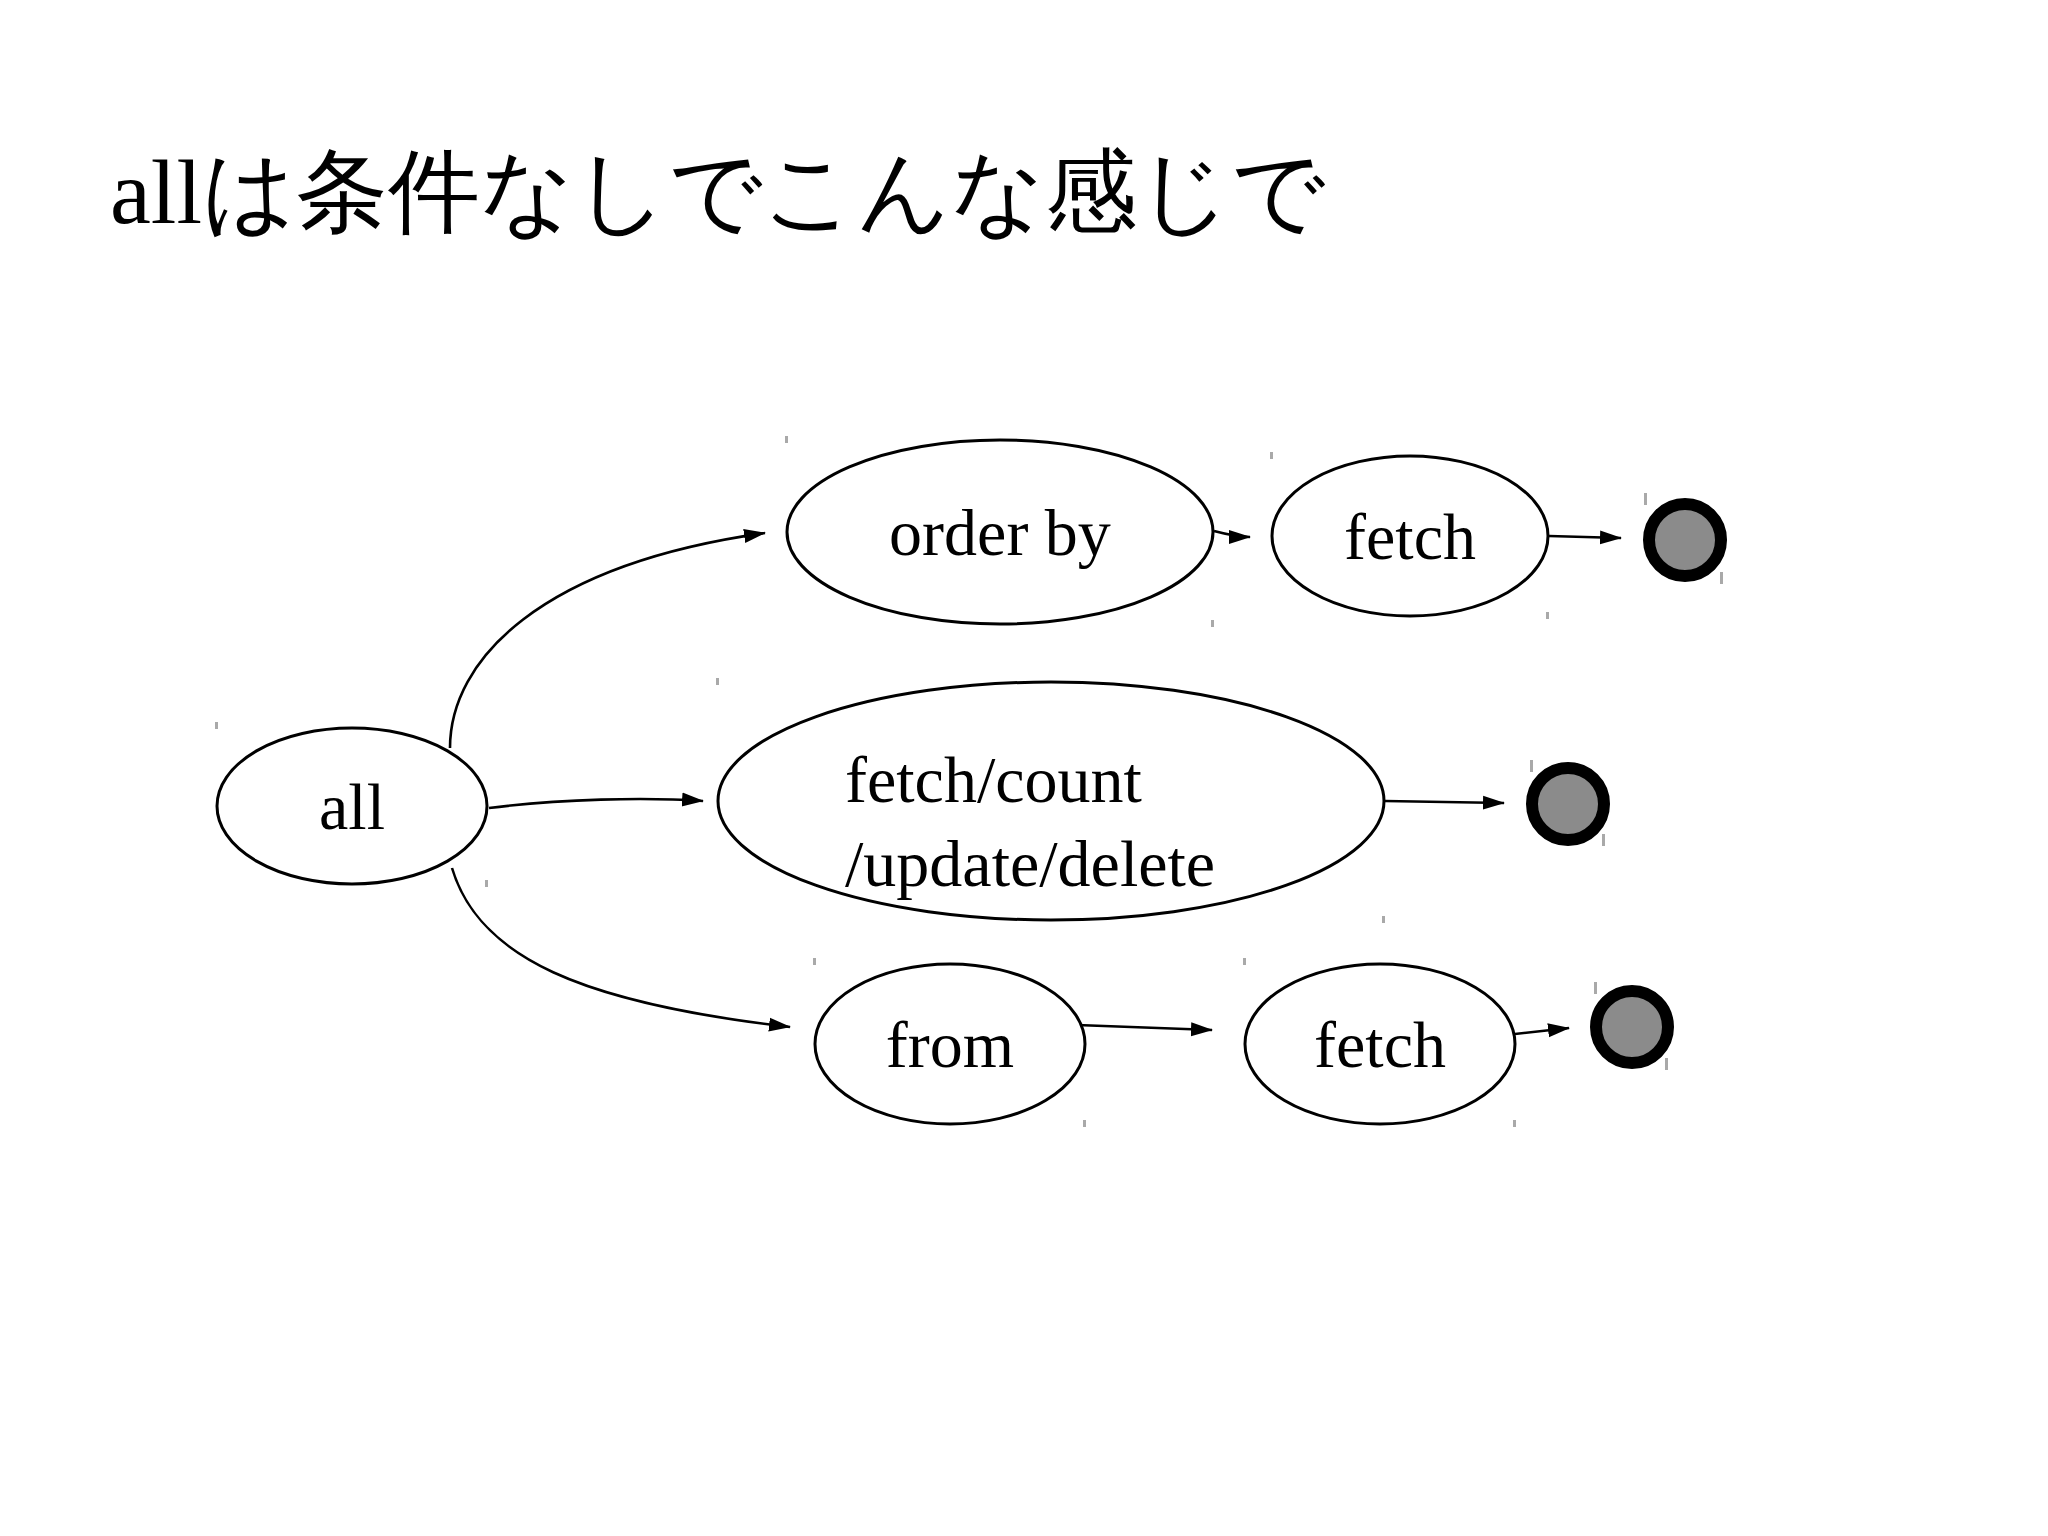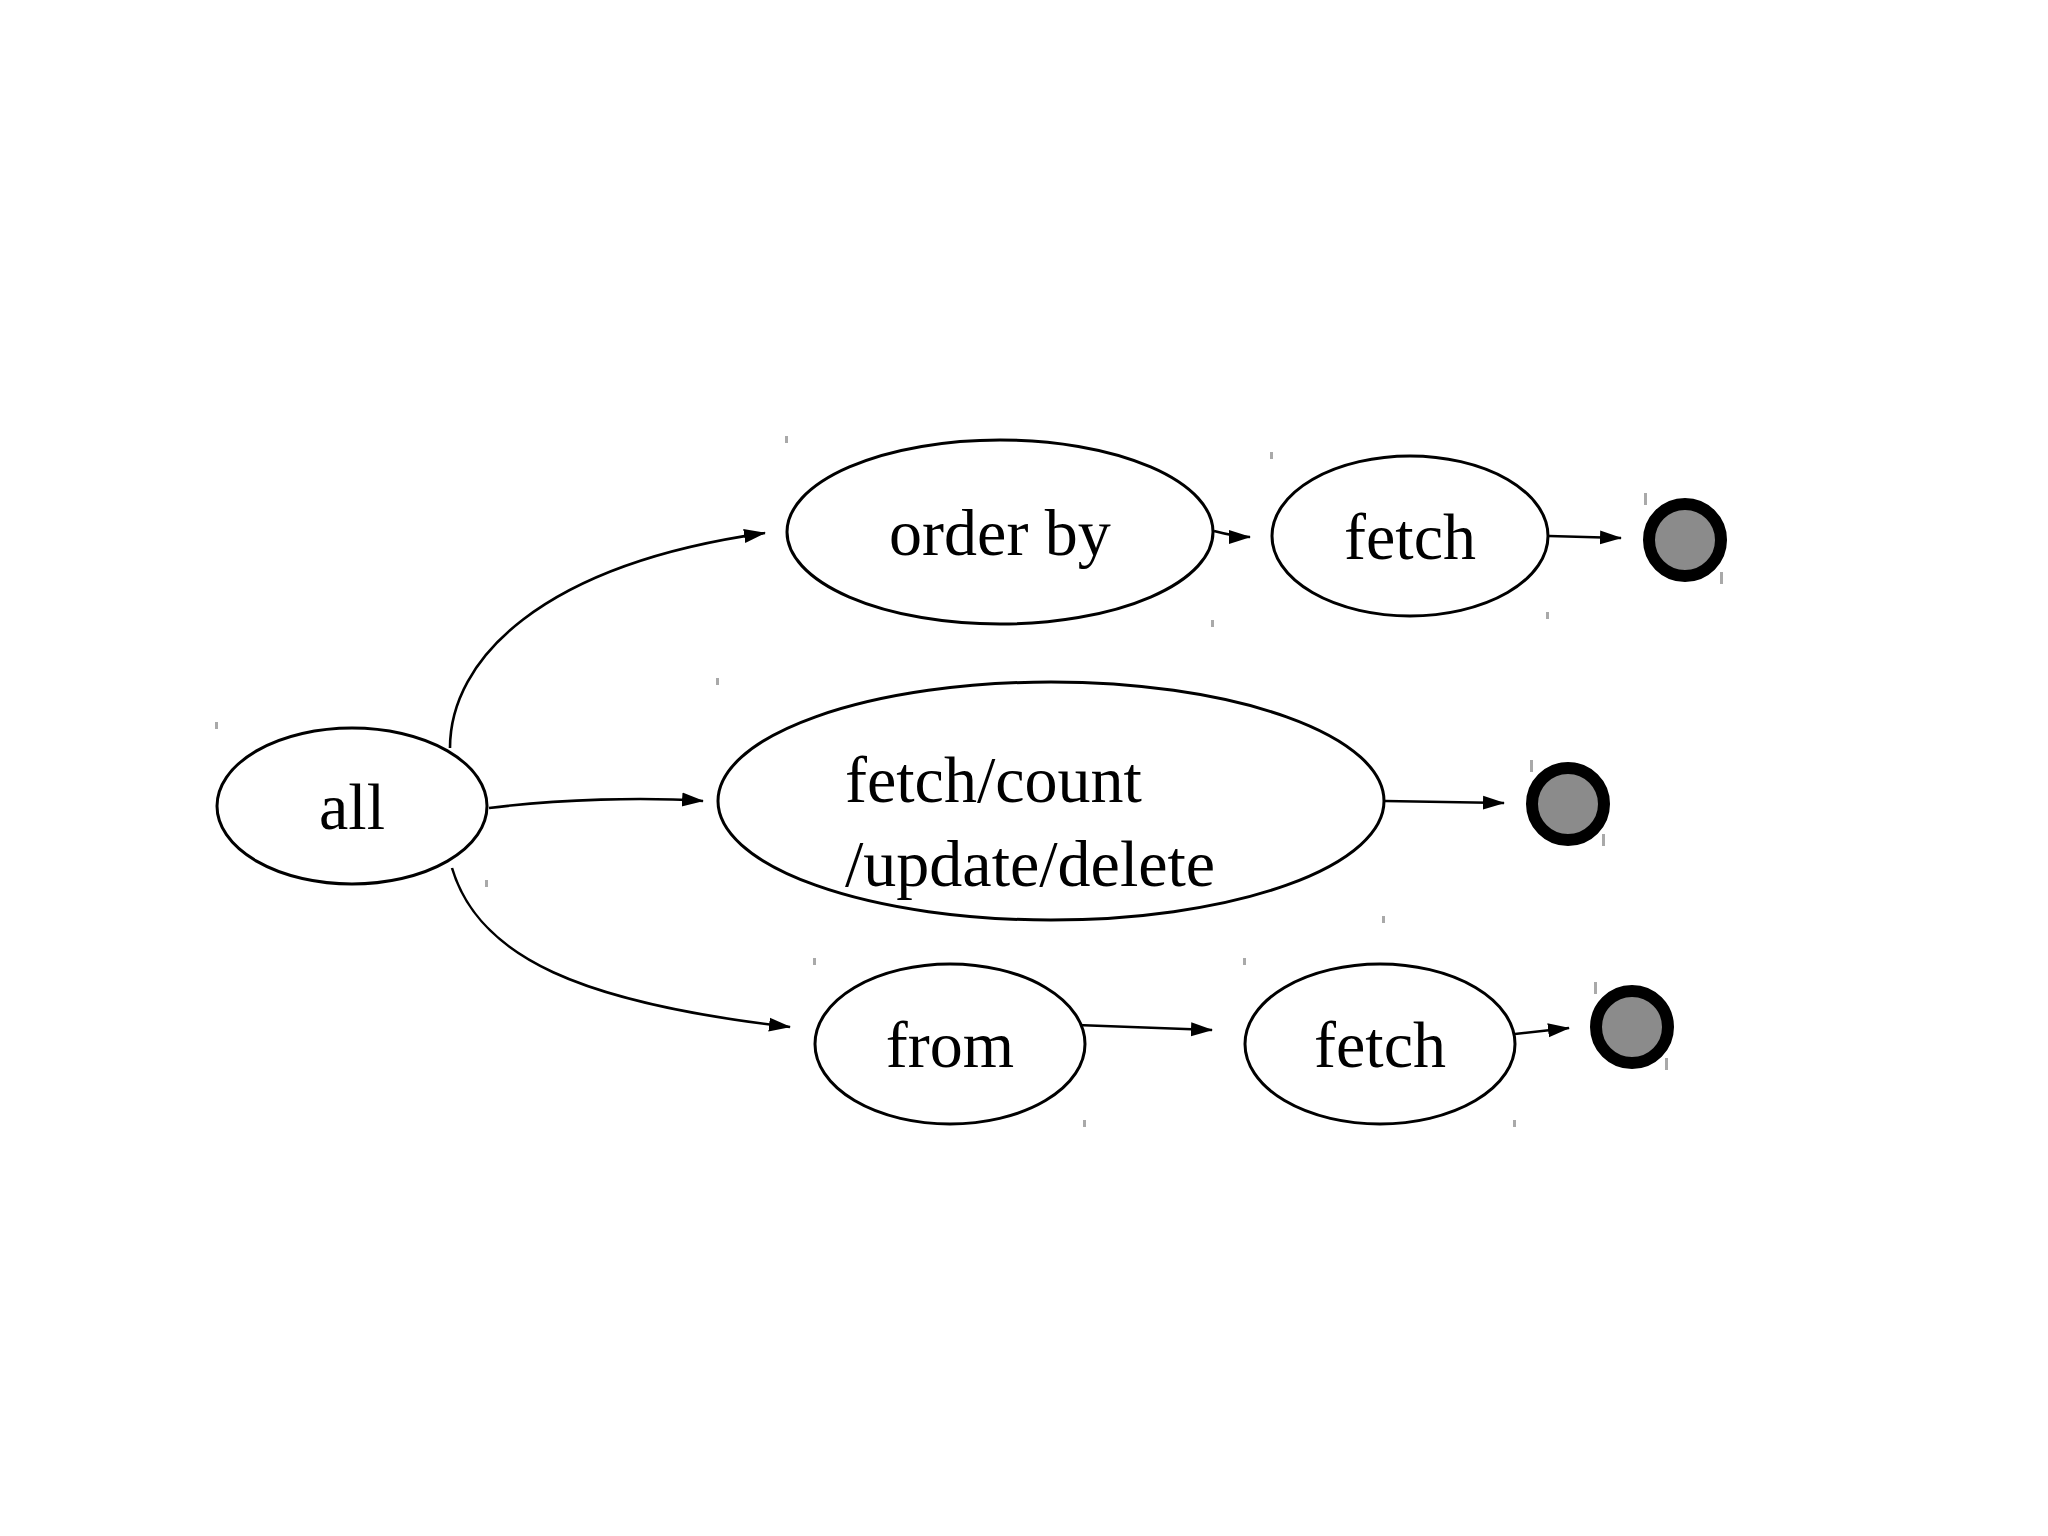--- a/index.html
+++ b/index.html
@@ -55,20 +55,21 @@
   .artifact {
     fill: #9a9a9a;
     opacity: 0.85;
   }
 </style>
 </head>
 <body>
 
 <div class="slide">
 
+  <h1 class="slide-title">allは条件なしでこんな感じで</h1>
 
   <svg class="diagram" width="2048" height="1536" viewBox="0 0 2048 1536">
 
     <defs>
       <marker id="arrow" viewBox="0 0 24 16" markerWidth="24" markerHeight="16" refX="21" refY="8" orient="auto" markerUnits="userSpaceOnUse">
         <path d="M0,1 L22,8 L0,15 Z" fill="#000000"></path>
       </marker>
     </defs>
 
     <g>

